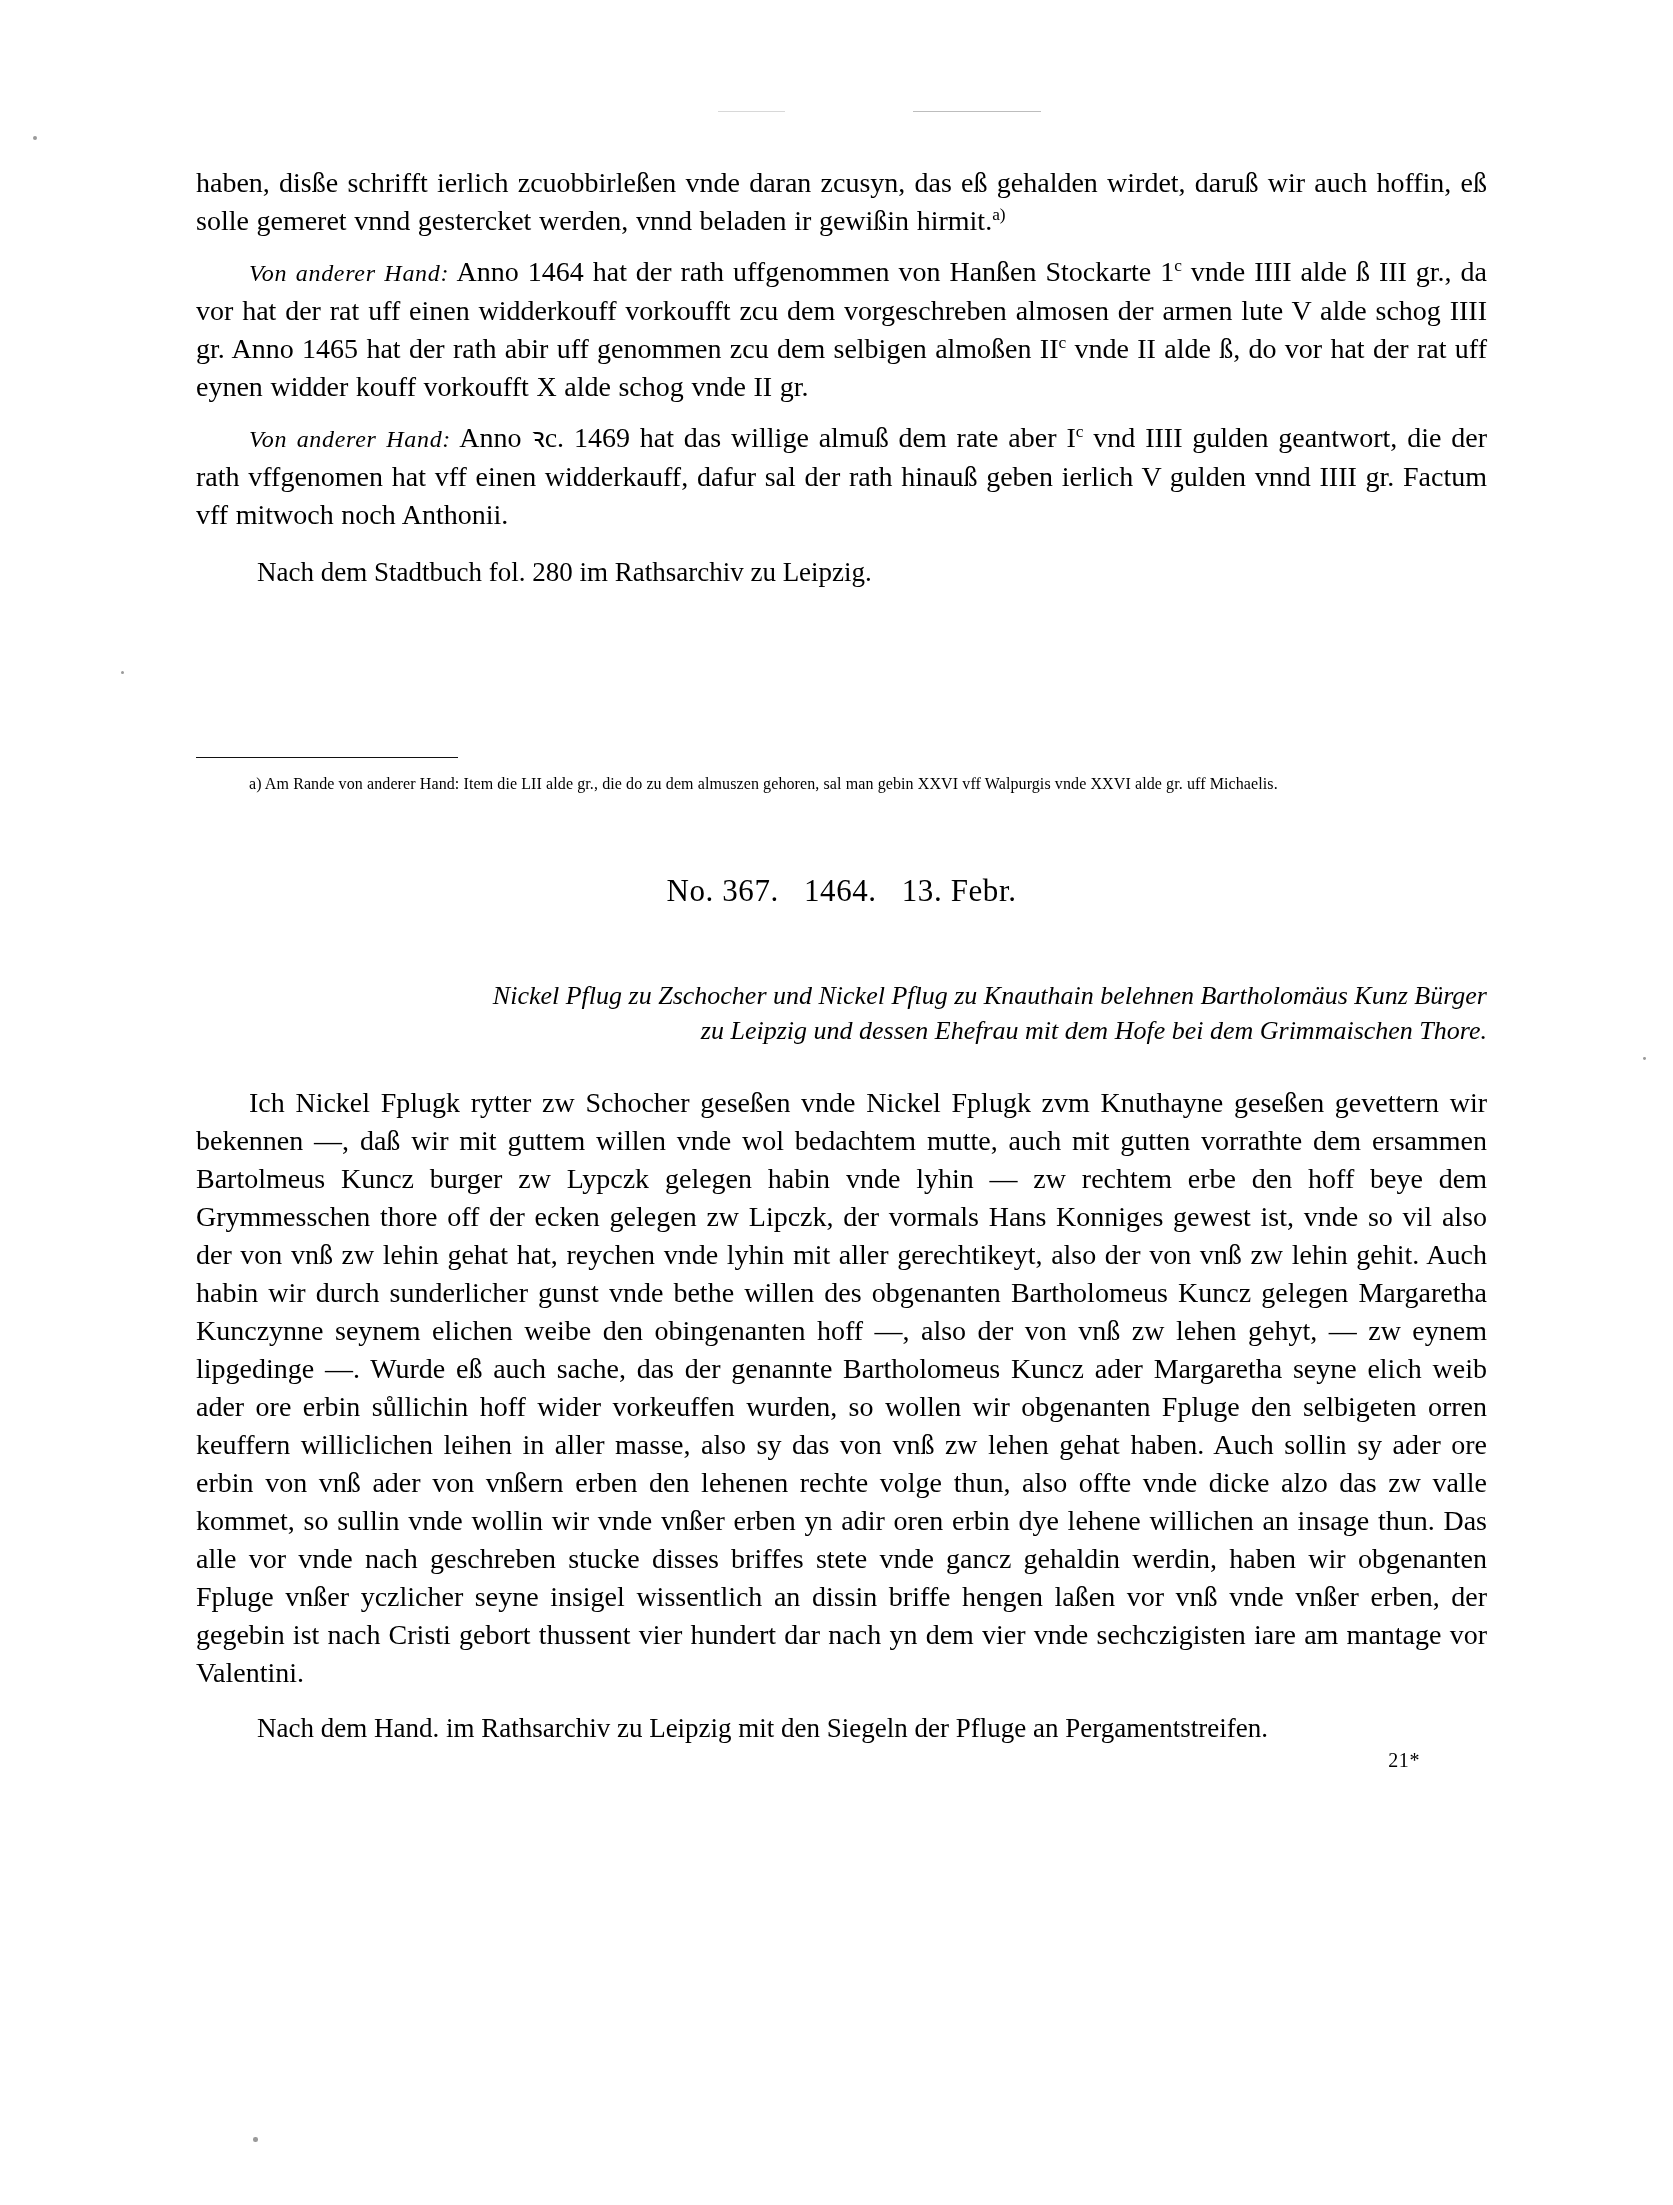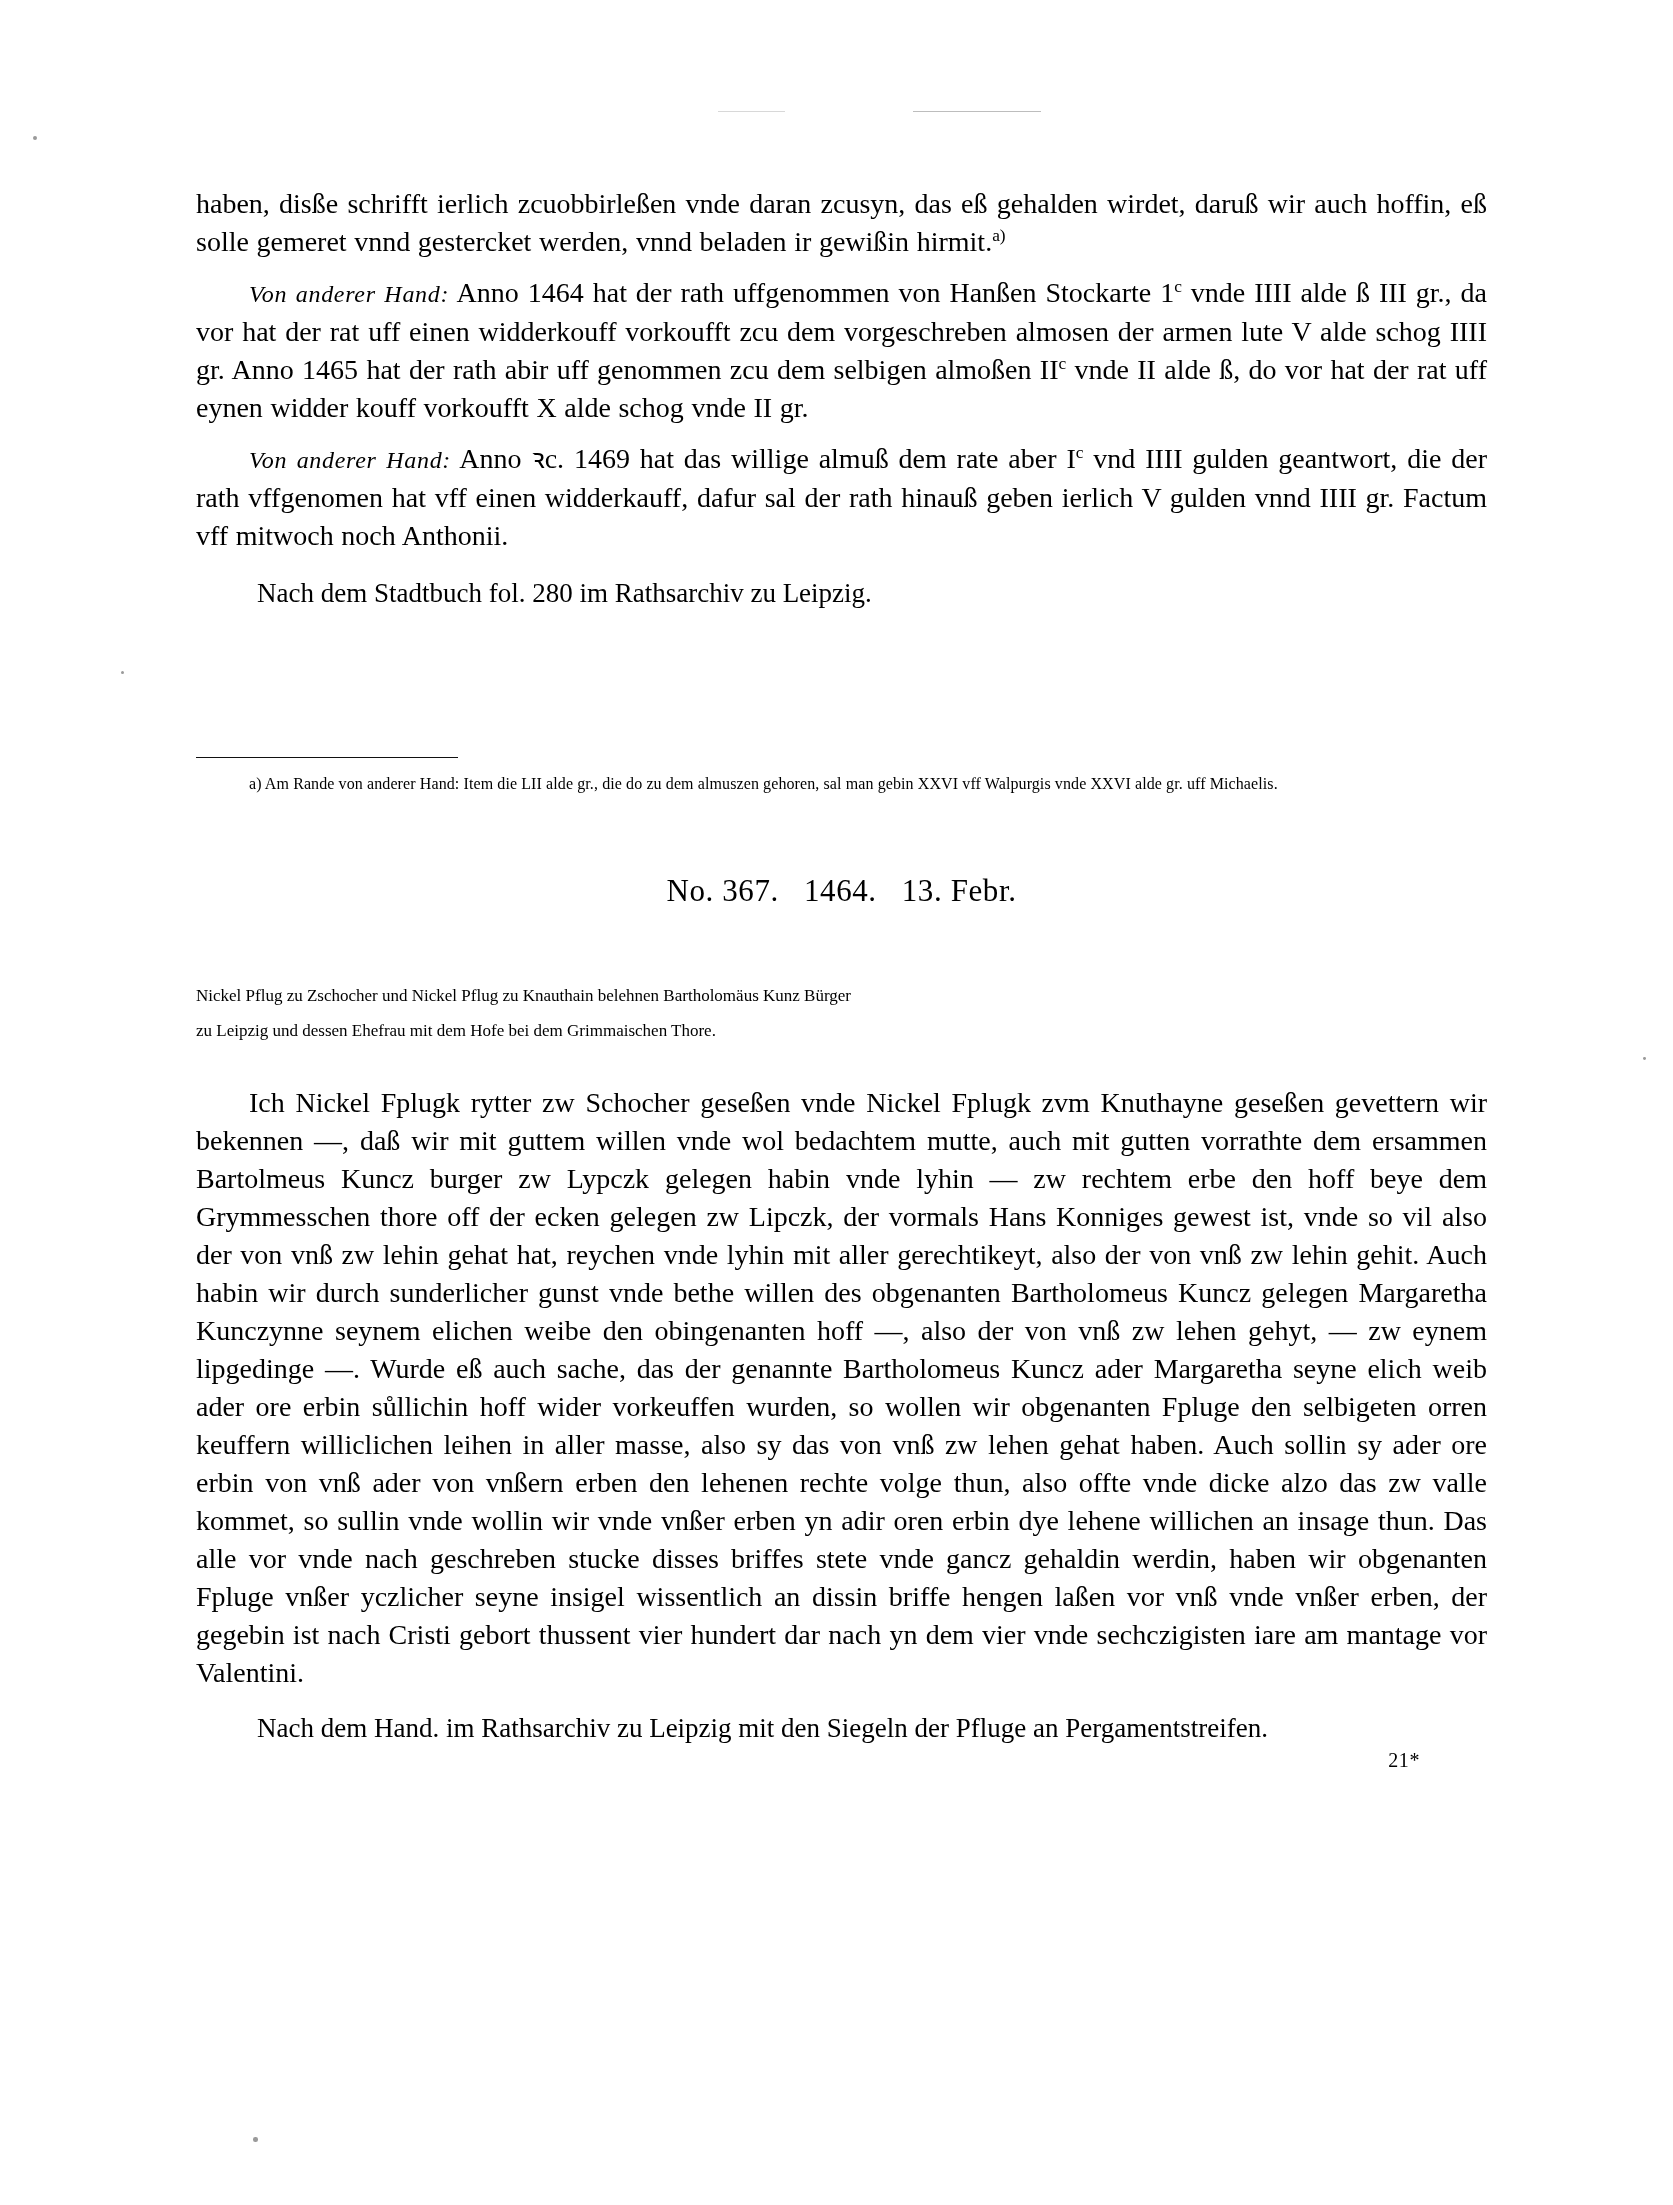--- a/index.html
+++ b/index.html
@@ -97,23 +97,24 @@
   
   .charter-heading {
     text-align: center;
     font-size: 31px;
     letter-spacing: 0.6px;
     white-space: pre;
   }
 
   p.regest {
     margin: 0;
-    font-size: 17px;
+    font-style: italic;
+    font-size: 26px;
     line-height: 35px;
-    text-align: left;
+    text-align: right;
   }
 
   p.signature {
     margin: 0;
     text-align: right;
     font-size: 20px;
     letter-spacing: 0.6px;
   }
 
   
@@ -124,21 +125,21 @@
   }
 </style>
 </head>
 <body>
 
 <div class="page">
 
   <div class="rule-left"></div>
   <div class="rule-right"></div>
 
-  <div class="col" style="top: 164px; margin-top: 21px;">
+  <div class="col" style="top: 164px;">
 
     <p class="body"><span>haben, disße schrifft ierlich zcuobbirleßen vnde daran zcusyn, das eß gehalden wirdet, daruß wir auch hoffin, eß solle gemeret vnnd gestercket werden, vnnd beladen ir gewißin hirmit.</span><sup>a)</sup></p>
 
     <p class="body indent" style="margin-top: 13.4px;"><span class="smallcaps">Von anderer Hand:</span><span> Anno 1464 hat der rath uffgenommen von Hanßen Stockarte 1</span><sup>c</sup><span> vnde IIII alde ß III gr., da vor hat der rat uff einen widderkouff vorkoufft zcu dem vorgeschreben almosen der armen lute V alde schog IIII gr.  Anno 1465 hat der rath abir uff genommen zcu dem selbigen almoßen II</span><sup>c</sup><span> vnde II alde ß, do vor hat der rat uff eynen widder kouff vorkoufft X alde schog vnde II gr.</span></p>
 
     <p class="body indent" style="margin-top: 12.2px;"><span class="smallcaps">Von anderer Hand:</span><span> Anno ꝛc. 1469 hat das willige almuß dem rate aber I</span><sup>c</sup><span> vnd IIII gulden geantwort, die der rath vffgenomen hat vff einen widderkauff, dafur sal der rath hinauß geben ierlich V gulden vnnd IIII gr.  Factum vff mitwoch noch Anthonii.</span></p>
 
     <p class="source" style="margin-top: 24.5px;">Nach dem Stadtbuch fol. 280 im Rathsarchiv zu Leipzig.</p>
   </div>
 

